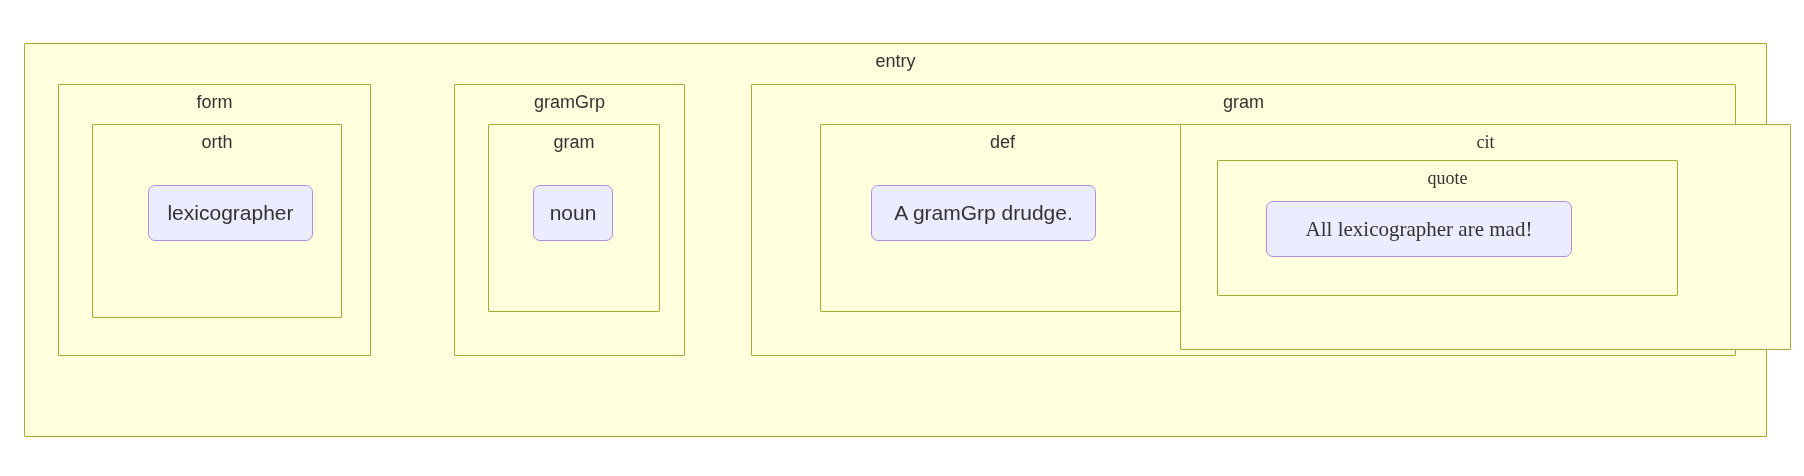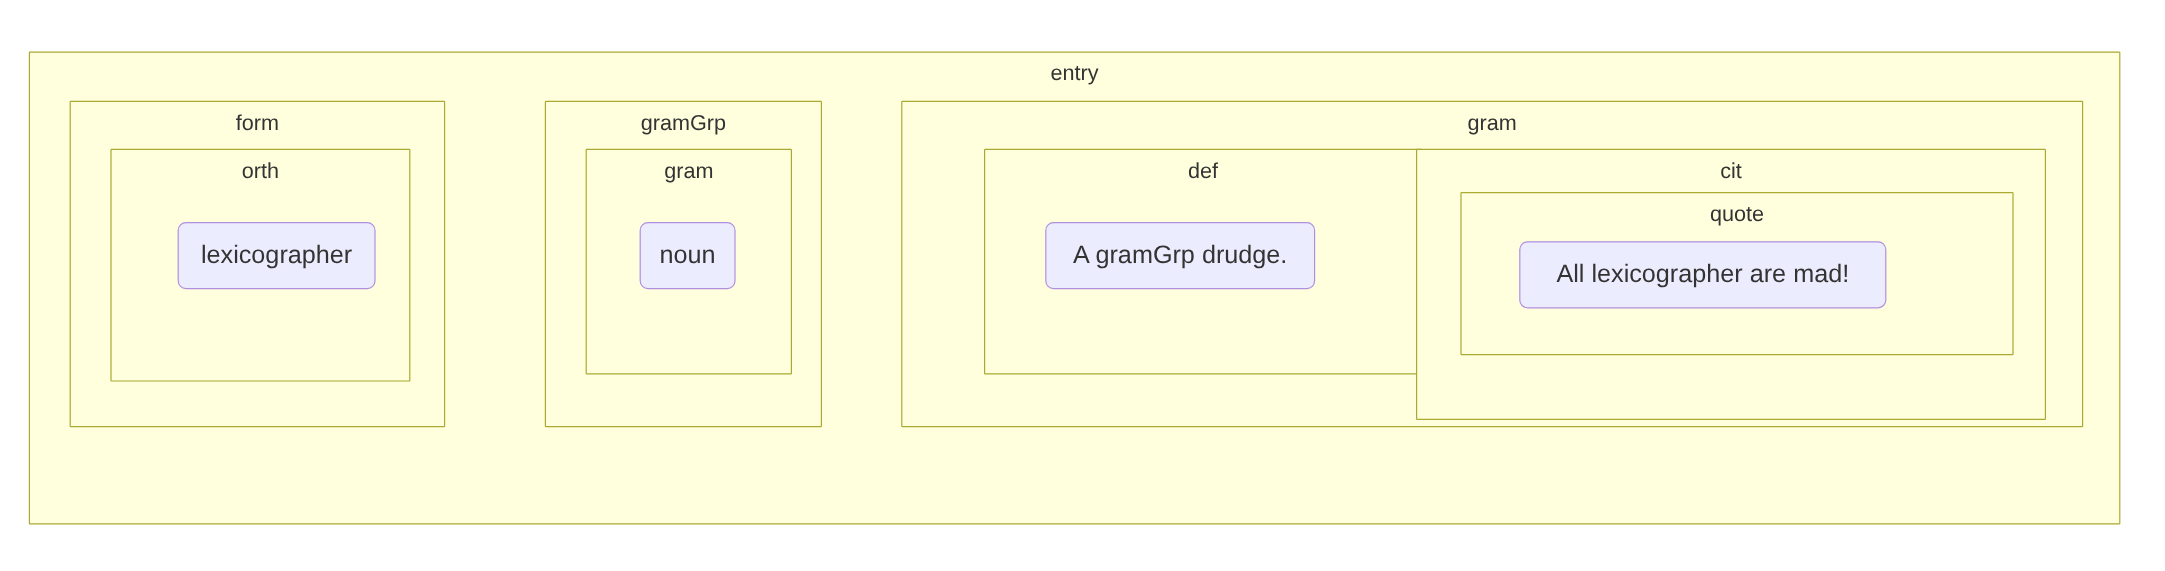--- a/index.html
+++ b/index.html
@@ -52,21 +52,21 @@
   #node-orth { left:55px;   top:60px;  width:165px;  height:56px;  }
 
   #gramGrp   { left:429px;  top:40px;  width:231px;  height:272px; }
   #gram      { left:33px;   top:39px;  width:172px;  height:188px; }
   #node-gram { left:44px;   top:60px;  width:80px;   height:56px;  }
 
   #sense     { left:726px;  top:40px;  width:985px;  height:272px; }
   #def       { left:32px;   top:39px;  width:365px;  height:188px;margin-left:36px; }
   #node-def  { left:50px;   top:60px;  width:225px;  height:56px;  }
 
-  #cit       { left:428px;  top:39px;  width:525px;  height:226px; }
+  #cit       { left:428px;  top:39px;  width:611px;  height:226px;font-family:Liberation Serif, serif; }
   #quote     { left:36px;   top:35px;  width:461px;  height:136px; }
   #node-quote{ left:48px;   top:40px;  width:306px;  height:56px;  }
 </style>
 </head>
 <body>
 
 <div id="stage">
 
   <div class="cluster" id="entry">
     <div class="cluster-label">entry</div>

